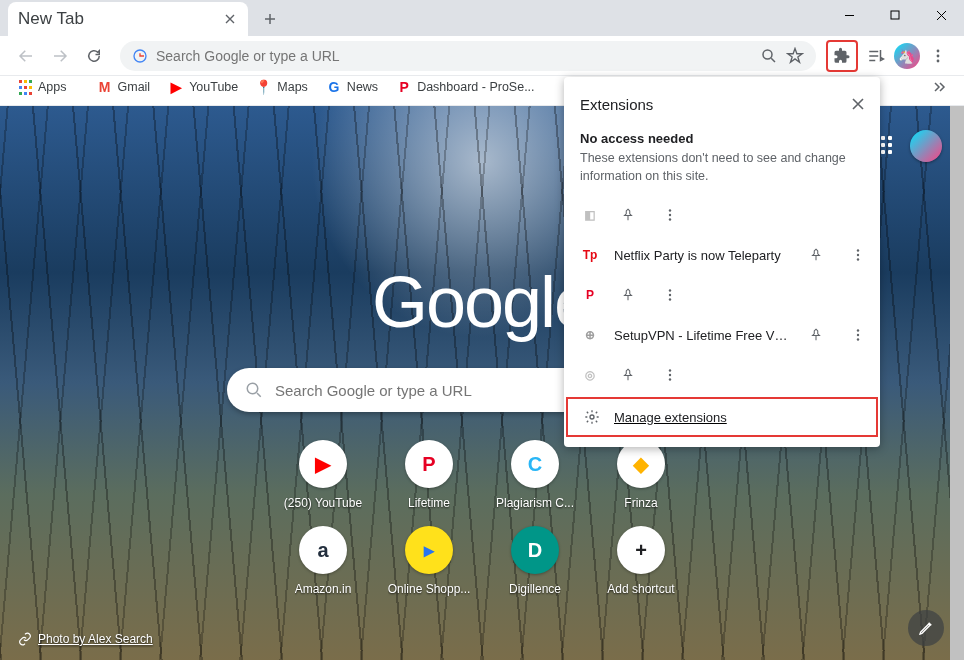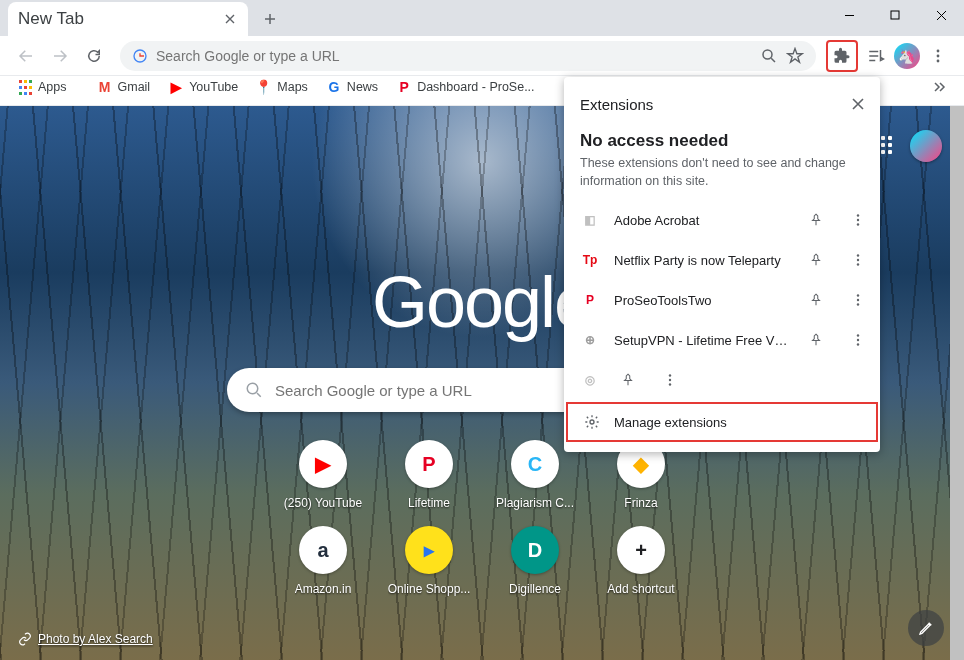--- a/index.html
+++ b/index.html
@@ -50,27 +50,27 @@
   .edit-btn { position: absolute; bottom: 14px; right: 20px; width: 36px; height: 36px; border-radius: 50%; background: rgba(60,64,67,0.7); display: flex; align-items: center; justify-content: center; color: #fff; }
   .ntp-apps-btn { position: absolute; top: 28px; right: 68px; width: 24px; height: 24px; display: grid; grid-template-columns: repeat(3, 4px); grid-template-rows: repeat(3,4px); gap: 3px; padding: 2px;}
   .ntp-apps-btn span { background: #fff; width: 4px; height: 4px; border-radius: 1px; }
   .ntp-avatar { position: absolute; top: 24px; right: 22px; width: 32px; height: 32px; border-radius: 50%; background: linear-gradient(135deg, #00e5ff, #ff4081); box-shadow: 0 1px 3px rgba(0,0,0,0.4); }
   
   
   .ext-popup { position: absolute; top: 77px; left: 564px; width: 316px; background: #fff; border-radius: 4px; box-shadow: 0 2px 10px rgba(0,0,0,0.3); padding-bottom: 8px; }
   .ext-header { display: flex; align-items: center; justify-content: space-between; padding: 13px 8px 13px 16px; }
   .ext-title { font-size: 15px; color: #202124; }
   .ext-close { width: 28px; height: 28px; display: flex; align-items: center; justify-content: center; color: #5f6368; cursor: pointer; }
-  .ext-section-title { padding: 0 16px; font-size: 17px; font-weight: 600; color: #202124; }
+  .ext-section-title { padding: 0 16px; font-size: 13px; font-weight: 600; color: #202124; }
   .ext-section-desc { padding: 4px 16px 10px; font-size: 12.5px; color: #5f6368; line-height: 1.4; }
   .ext-item { display: flex; align-items: center; height: 40px; padding: 0 8px 0 16px; gap: 14px; }
   .ext-icon { width: 20px; height: 20px; display: flex; align-items: center; justify-content: center; font-size: 14px; }
   .ext-name { flex: 1; font-size: 13px; color: #202124; white-space: nowrap; overflow: hidden; text-overflow: ellipsis; }
   .ext-pin, .ext-menu { width: 28px; height: 28px; display: flex; align-items: center; justify-content: center; color: #5f6368; cursor: pointer; }
-  .ext-manage { display: flex; align-items: center; height: 40px; padding: 0 16px; gap: 14px; border-top: 1px solid #e8eaed; border: 2.5px solid #e53935; margin: 2px; }
+  .ext-manage { display: flex; align-items: center; height: 40px; padding: 0 16px; gap: 14px; border-top: 1px solid #e8eaed; border: 2.5px solid #e53935; margin: 2px; text-decoration: underline; }
   .ext-manage-label { font-size: 13px; color: #202124; }
   
   
   svg { display: block; }
   .scroll-track { position:absolute; right:0; top:106px; bottom:0; width:14px; background: #f1f1f1; }
   .scroll-thumb { position:absolute; top:0; left:0; right:0; height: 554px; background: #c1c1c1; }
 </style>
 </head>
 <body>
 
@@ -286,21 +286,20 @@
       <svg width="12" height="12" viewBox="0 0 12 12">
           <path d="M1 1l10 10M11 1L1 11" stroke="currentColor" stroke-width="1.6"></path>
         </svg>
     </div>
   </div>
   <div class="ext-section-title">No access needed</div>
   <div class="ext-section-desc">These extensions don't need to see and change information on this site.</div>
   <div id="ext-list">
       <div class="ext-item">
     <span class="ext-icon" style="color:#c0c0c0;font-weight:bold;font-size:12px">◧</span>
-    <span class="ext-name">Adobe Acrobat</span>
     <span class="ext-pin">
           <svg width="14" height="14" viewBox="0 0 24 24">
             <path d="M12 2l3 3v5l3 3H6l3-3V5l3-3zM12 13v8" fill="none" stroke="currentColor" stroke-width="1.8"></path>
           </svg>
         </span>
     <span class="ext-menu">
           <svg width="14" height="14" viewBox="0 0 14 14">
             <circle cx="7" cy="2.5" r="1.2" fill="currentColor"></circle>
             <circle cx="7" cy="7" r="1.2" fill="currentColor"></circle>
             <circle cx="7" cy="11.5" r="1.2" fill="currentColor"></circle>
@@ -318,21 +317,20 @@
     <span class="ext-menu">
           <svg width="14" height="14" viewBox="0 0 14 14">
             <circle cx="7" cy="2.5" r="1.2" fill="currentColor"></circle>
             <circle cx="7" cy="7" r="1.2" fill="currentColor"></circle>
             <circle cx="7" cy="11.5" r="1.2" fill="currentColor"></circle>
           </svg>
         </span>
       </div>
       <div class="ext-item">
     <span class="ext-icon" style="color:#e60023;font-weight:bold;font-size:12px">P</span>
-    <span class="ext-name">ProSeoToolsTwo</span>
     <span class="ext-pin">
           <svg width="14" height="14" viewBox="0 0 24 24">
             <path d="M12 2l3 3v5l3 3H6l3-3V5l3-3zM12 13v8" fill="none" stroke="currentColor" stroke-width="1.8"></path>
           </svg>
         </span>
     <span class="ext-menu">
           <svg width="14" height="14" viewBox="0 0 14 14">
             <circle cx="7" cy="2.5" r="1.2" fill="currentColor"></circle>
             <circle cx="7" cy="7" r="1.2" fill="currentColor"></circle>
             <circle cx="7" cy="11.5" r="1.2" fill="currentColor"></circle>

